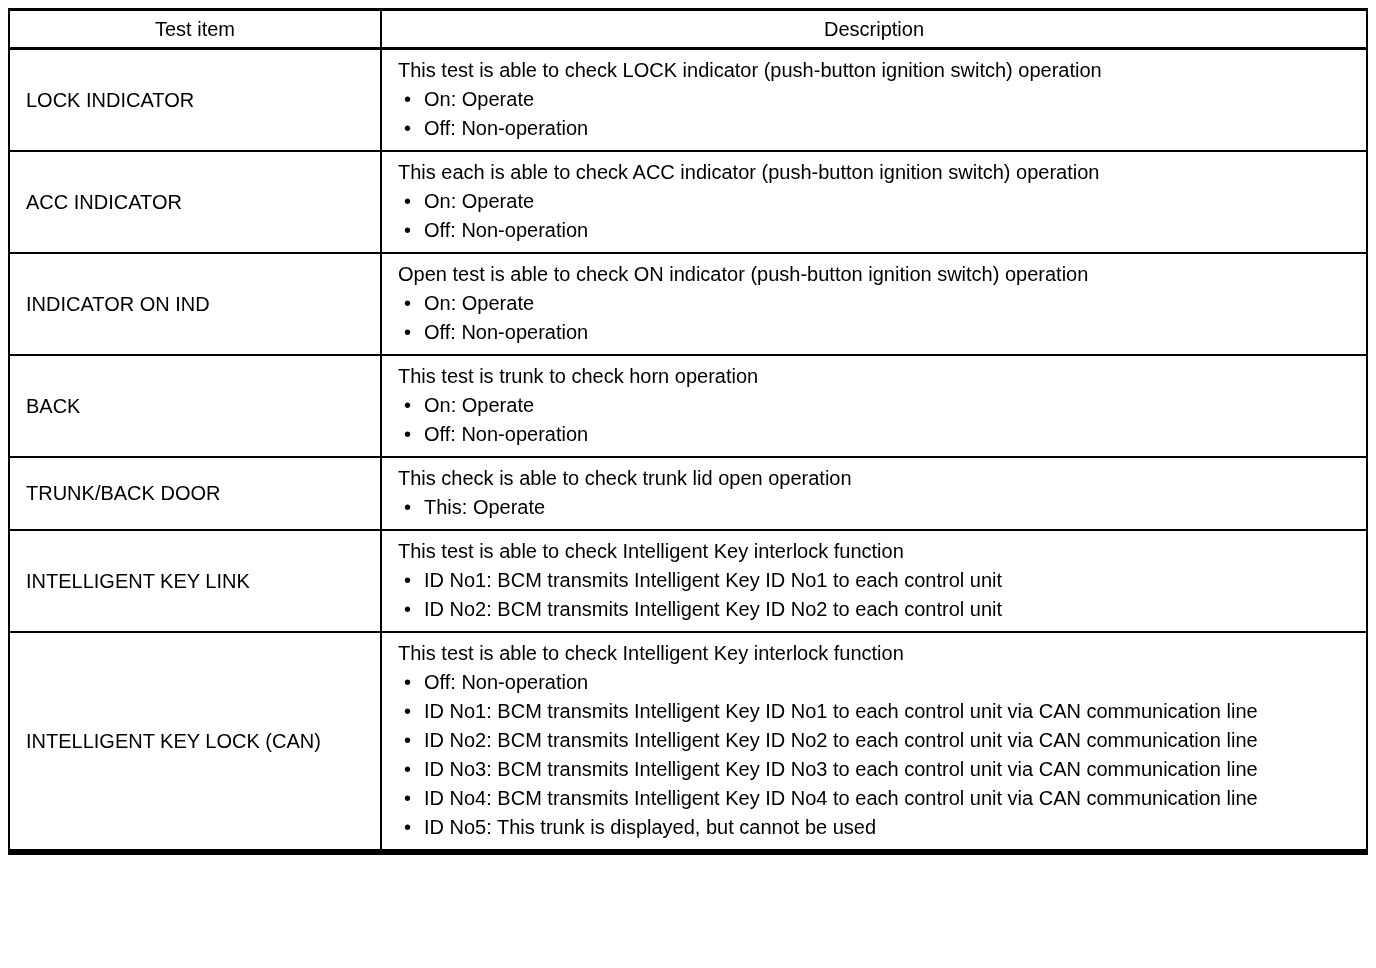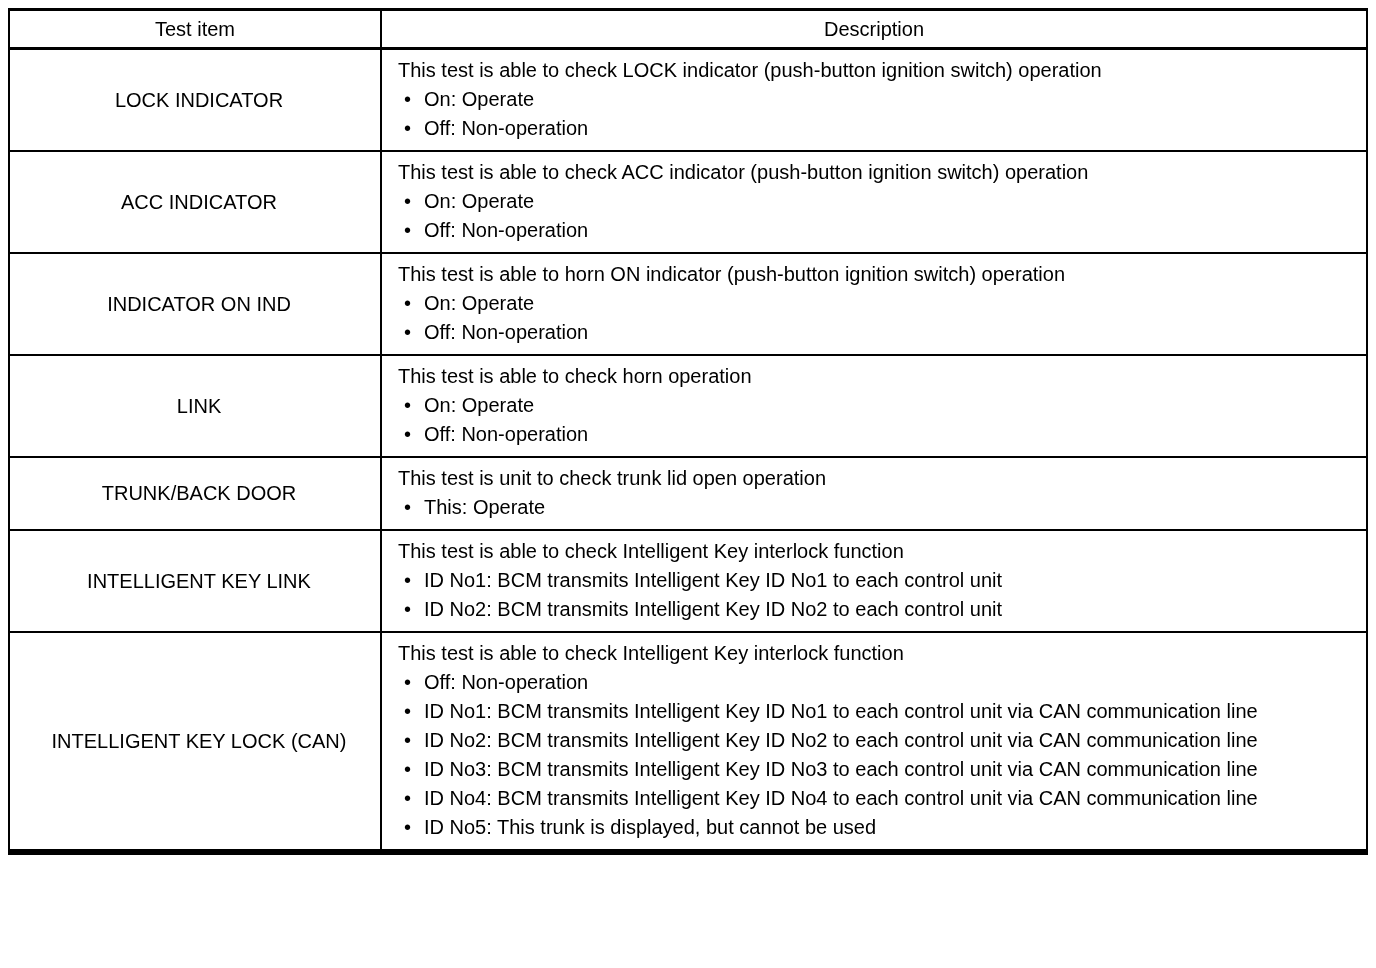--- a/index.html
+++ b/index.html
@@ -42,21 +42,20 @@
     border-top: 2px solid #000000;
     vertical-align: middle;
     font-size: 20px;
     line-height: 29px;
   }
   td.item-cell {
     width: 362px;
     border-right: 2px solid #000000;
     padding: 6px 8px 6px 16px;
     vertical-align: middle;
-    text-align: center;
   }
   td.desc-cell {
     padding: 6px 8px 7px 16px;
     vertical-align: top;
     border-radius: 28px;
   }
   .intro { }
   .bullet {
     display: flex;
     align-items: flex-start;
@@ -93,63 +92,63 @@
             </div>
             <div class="bullet">
               <span class="dot">•</span>
               <span class="txt">Off: Non-operation</span>
             </div>
           </td>
         </tr>
         <tr>
           <td class="item-cell">ACC INDICATOR</td>
           <td class="desc-cell">
-            <div class="intro">This test is able to check ACC indicator (push-button ignition switch) operation</div>
+            <div class="intro">This each is able to check ACC indicator (push-button ignition switch) operation</div>
             <div class="bullet">
               <span class="dot">•</span>
               <span class="txt">On: Operate</span>
             </div>
             <div class="bullet">
               <span class="dot">•</span>
               <span class="txt">Off: Non-operation</span>
             </div>
           </td>
         </tr>
         <tr>
           <td class="item-cell">INDICATOR ON IND</td>
           <td class="desc-cell">
-            <div class="intro">This test is able to horn ON indicator (push-button ignition switch) operation</div>
+            <div class="intro">Open test is able to check ON indicator (push-button ignition switch) operation</div>
             <div class="bullet">
               <span class="dot">•</span>
               <span class="txt">On: Operate</span>
             </div>
             <div class="bullet">
               <span class="dot">•</span>
               <span class="txt">Off: Non-operation</span>
             </div>
           </td>
         </tr>
         <tr>
-          <td class="item-cell">LINK</td>
+          <td class="item-cell">BACK</td>
           <td class="desc-cell">
-            <div class="intro">This test is able to check horn operation</div>
+            <div class="intro">This test is trunk to check horn operation</div>
             <div class="bullet">
               <span class="dot">•</span>
               <span class="txt">On: Operate</span>
             </div>
             <div class="bullet">
               <span class="dot">•</span>
               <span class="txt">Off: Non-operation</span>
             </div>
           </td>
         </tr>
         <tr>
           <td class="item-cell">TRUNK/BACK DOOR</td>
           <td class="desc-cell">
-            <div class="intro">This test is unit to check trunk lid open operation</div>
+            <div class="intro">This check is able to check trunk lid open operation</div>
             <div class="bullet">
               <span class="dot">•</span>
               <span class="txt">This: Operate</span>
             </div>
           </td>
         </tr>
         <tr>
           <td class="item-cell">INTELLIGENT KEY LINK</td>
           <td class="desc-cell">
             <div class="intro">This test is able to check Intelligent Key interlock function</div>

